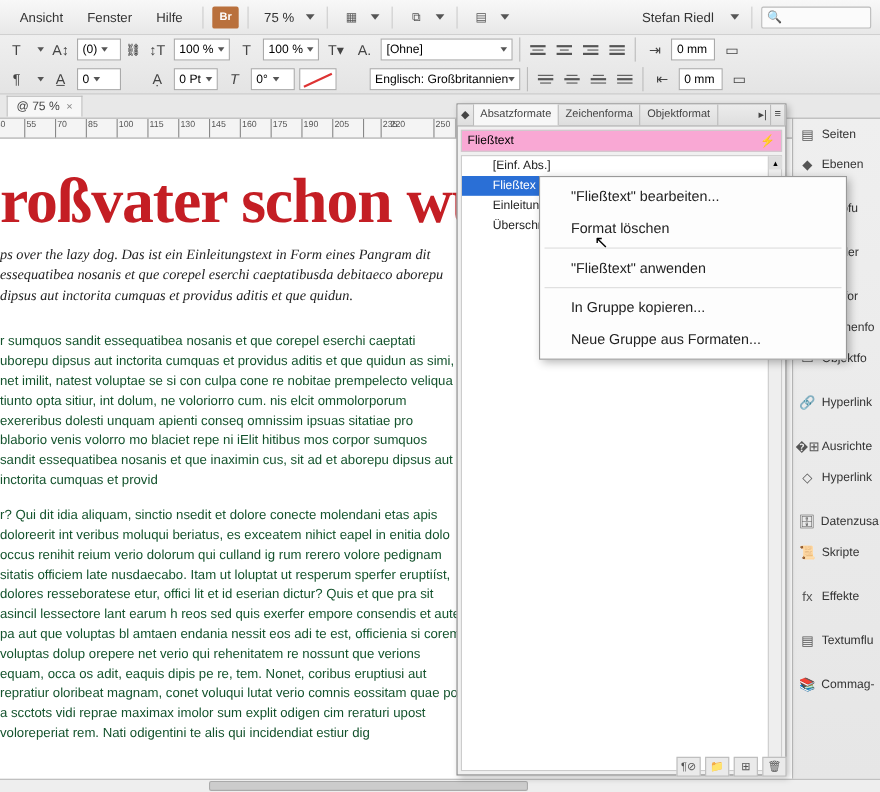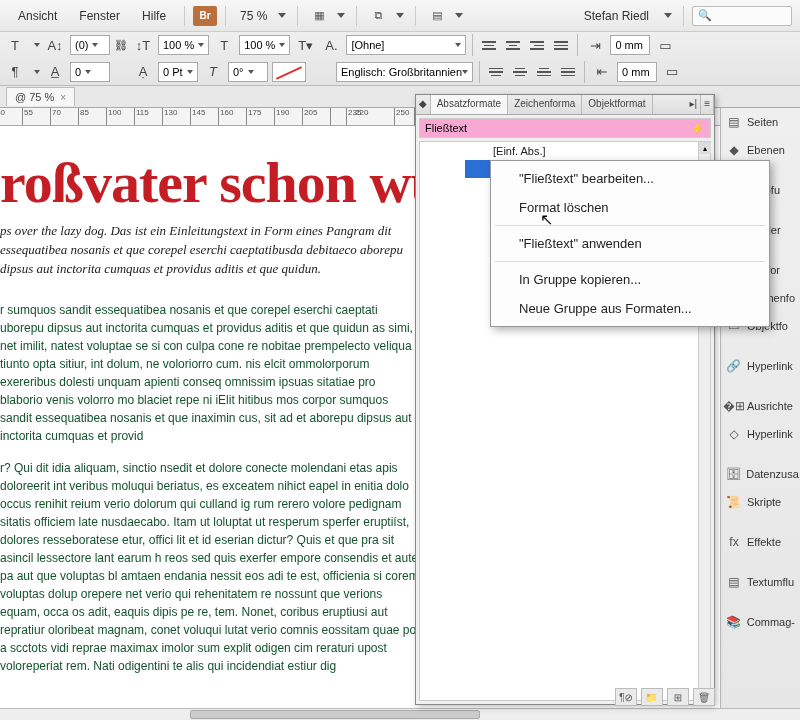--- a/index.html
+++ b/index.html
@@ -53,21 +53,21 @@
 .dockitem .di-ico { width:16px; height:16px; display:flex; align-items:center; justify-content:center; font-size:12px; color:#555; }
 .dockgap { height:12px; }
 
 
 .parapanel { position:absolute; left:415px; top:94px; width:300px; background:#f0f0f0; border:1px solid #888; box-shadow:2px 2px 6px rgba(0,0,0,0.25); z-index:50; }
 .paneltabs { display:flex; background:linear-gradient(#ececec,#dedede); border-bottom:1px solid #aaa; height:20px; font-size:10px; }
 .paneltabs .pt { padding:3px 6px; border-right:1px solid #bbb; color:#444; }
 .paneltabs .pt.active { background:#f7f7f7; }
 .paneltabs .pt.dia { padding:3px 3px; }
 .curstyle { height:20px; background:#f9a8d4; border:1px solid #ccc; margin:3px; padding:2px 5px; font-size:11px; display:flex; align-items:center; justify-content:space-between; }
-.stylelist { background:#fff; margin:0 3px 3px 3px; border:1px solid #ccc; height:560px; position:relative;padding-left:45px; }
+.stylelist { background:#fff; margin:0 3px 3px 3px; border:1px solid #ccc; height:560px; position:relative; }
 .stylelist .srow { padding:3px 6px 3px 28px; font-size:11px; color:#222; }
 .stylelist .srow.sel { background:#2a6fd6; color:#fff; }
 .stylelist .sb { position:absolute; right:0; top:0; width:12px; height:100%; background:#eee; border-left:1px solid #ccc; }
 .stylelist .sb .up, .stylelist .sb .dn { position:absolute; left:0; width:12px; height:12px; background:#ddd; display:flex; align-items:center; justify-content:center; font-size:8px; }
 .stylelist .sb .up { top:0; } .stylelist .sb .dn { bottom:0; }
 
 
 .ctxmenu { position:absolute; left:490px; top:160px; width:280px; background:#fdfdfd; border:1px solid #999; box-shadow:3px 3px 8px rgba(0,0,0,0.3); z-index:60; padding:3px 0; }
 .ctxmenu .ci { padding:7px 16px 7px 28px; font-size:13px; color:#222; }
 .ctxmenu .ci.hover { background:#cde3f8; }

